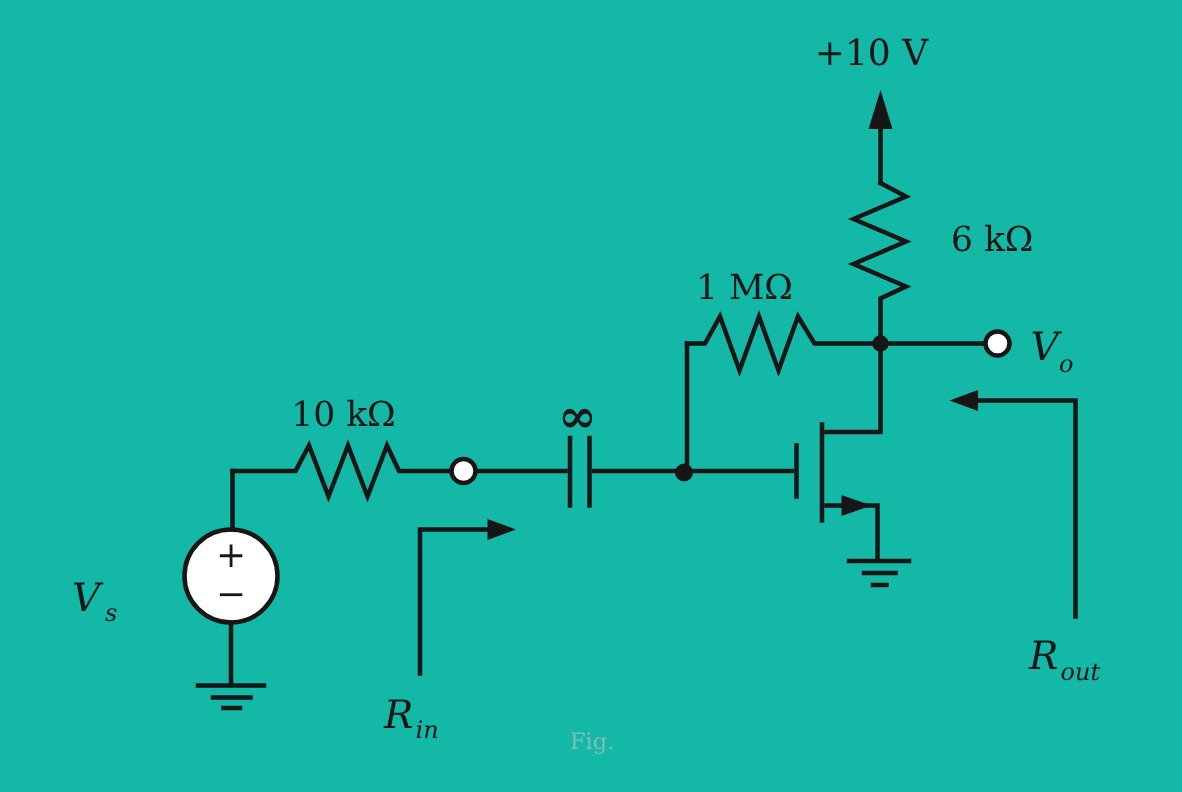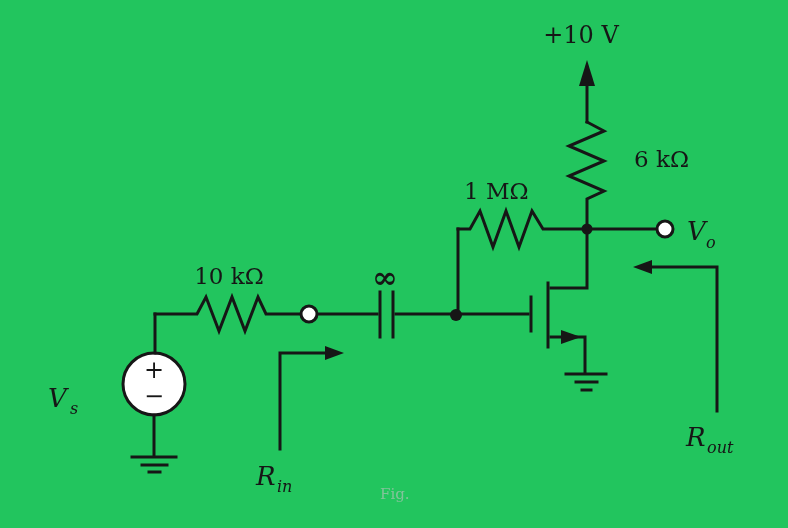--- a/index.html
+++ b/index.html
@@ -1,20 +1,20 @@
 <!DOCTYPE html>
 <html><head>
 <meta charset="utf-8">
 <style>
   html, body { margin: 0; padding: 0; background: #ffffff; }
   .canvas {
     position: relative;
     width: 788px;
     height: 528px;
-    background: #22c55e;
+    background: #14b8a6;
     overflow: hidden;
     font-family: "DejaVu Serif", "Liberation Serif", serif;
   }
   svg { position: absolute; left: 0; top: 0; }
   .ink-stroke { stroke: #161616; fill: none; stroke-width: 3; stroke-linecap: square; stroke-linejoin: miter; }
   .ink-fill   { fill: #161616; stroke: none; }
   .terminal   { fill: #ffffff; stroke: #161616; stroke-width: 3; }
   text { fill: #161616; font-family: "DejaVu Serif", "Liberation Serif", serif; }
   .val  { font-size: 23px; }
   .var  { font-size: 26px; font-style: italic; }

